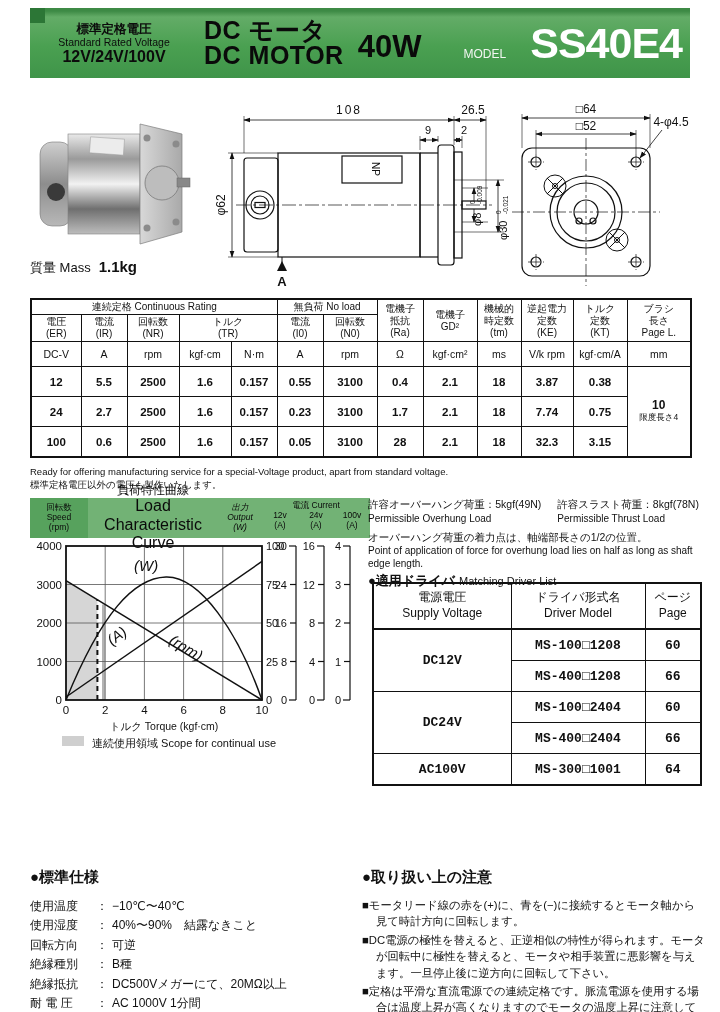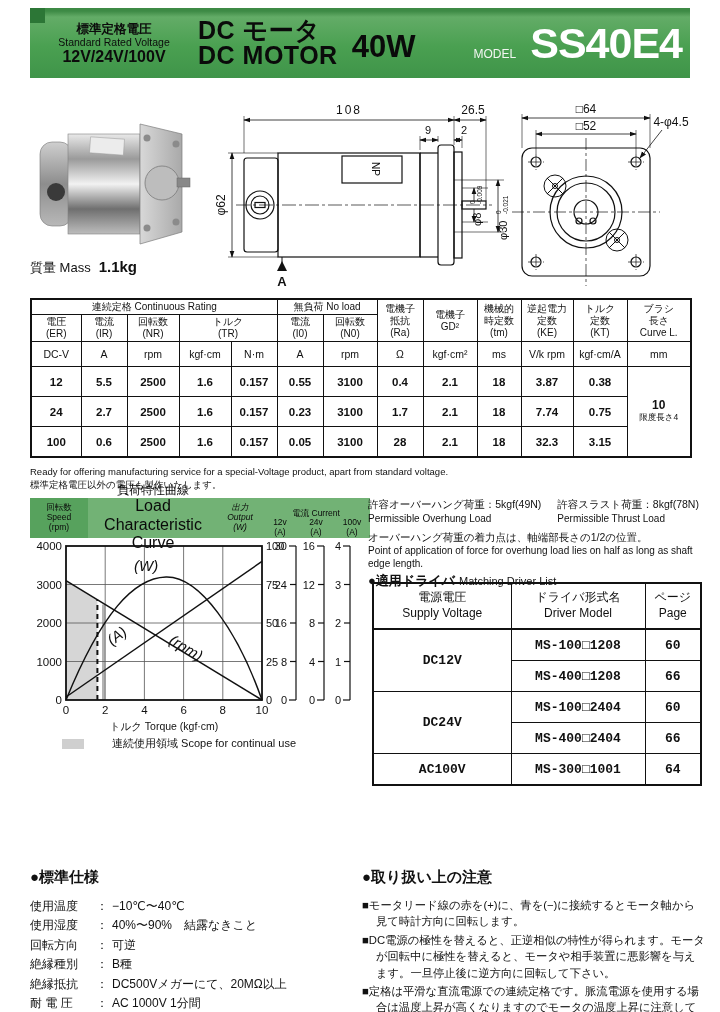--- a/index.html
+++ b/index.html
@@ -10,25 +10,25 @@
 
   
   .banner{left:30px;top:8px;width:660px;height:70px;
     background:linear-gradient(180deg,#3d8a45 0,#3d8a45 3px,#63ac67 9px,#4aa051 55%,#3f9449 100%);
     display:flex;align-items:center;}
   .corner-mark{position:absolute;left:0;top:0;width:15px;height:15px;background:#2c7636;}
   .volt-box{width:168px;text-align:center;line-height:1.15;color:#0c0c0c;padding-top:2px;}
   .volt-jp{font-size:12.5px;font-weight:bold;}
   .volt-en{font-size:10.5px;}
   .volt-v{font-size:16px;font-weight:bold;}
-  .title-box{margin-left:0;line-height:1.0;color:#0a0a0a;}
+  .title-box{margin-left:6px;line-height:1.0;color:#0a0a0a;}
   .title-jp,.title-en{font-size:25px;font-weight:bold;letter-spacing:0.5px;}
   .power{font-size:31px;font-weight:bold;margin-left:14px;margin-top:8px;color:#0a0a0a;}
   .model-wrap{margin-left:auto;display:flex;align-items:baseline;padding-right:8px;}
-  .model-label{color:#f2f6f2;font-size:12px;margin-right:14px;}
+  .model-label{color:#f2f6f2;font-size:12px;margin-right:24px;}
   .model-name{color:#ffffff;font-size:43px;font-weight:bold;letter-spacing:-1px;}
 
   
   .mass{left:30px;top:258px;font-size:13px;}
   .mass b{font-size:15px;margin-left:8px;}
   svg text{font-family:"Liberation Sans","DejaVu Sans",sans-serif;}
 
   
   .spec{left:30px;top:298px;width:660px;border-collapse:collapse;table-layout:fixed;font-size:10px;}
   .spec th,.spec td{border:1px solid #111;text-align:center;vertical-align:middle;padding:1px 0;}
@@ -43,25 +43,25 @@
 
   
   .chart-band{left:30px;top:498px;width:340px;height:40px;display:flex;background:#72b275;
               font-size:8.5px;line-height:1.15;color:#0a0a0a;}
   .band-cell{display:flex;flex-direction:column;align-items:center;justify-content:center;text-align:center;}
   .band-speed{width:58px;background:#57a25d;}
   .band-title{flex:1;}
   .band-title .t-jp{font-size:12px;}
   .band-title .t-en{font-size:16px;}
   .band-out{width:44px;font-style:italic;}
-  .band-cur{width:108px;justify-content:flex-end;padding-top:3px;}
+  .band-cur{width:108px;justify-content:flex-start;padding-top:3px;}
   .band-cur-row{display:flex;width:100%;}
   .band-cur-row span{flex:1;text-align:center;}
   .chart-svg{left:30px;top:540px;}
-  .legend{left:62px;top:736px;display:flex;align-items:center;font-size:11px;gap:20px;}
+  .legend{left:62px;top:736px;display:flex;font-size:11px;}
   .legend .swatch{width:22px;height:10px;background:#cfcfcf;margin-right:8px;}
 
   
   .loads{left:368px;top:498px;width:334px;font-size:10.5px;line-height:1.3;}
   .loads-row{display:flex;gap:16px;}
   .loads .en{font-size:10px;}
   .loads-point{margin-top:6px;}
 
   
   .driver-title{left:368px;top:572px;font-size:13px;font-weight:bold;}
@@ -301,21 +301,21 @@
 時定数
 (tm)</th>
         <th rowspan="2" class="pre">逆起電力
 定数
 (KE)</th>
         <th rowspan="2" class="pre">トルク
 定数
 (KT)</th>
         <th rowspan="2" class="pre">ブラシ
 長さ
-Curve L.</th>
+Page L.</th>
       </tr>
       <tr>
         <th class="pre">電圧
 (ER)</th>
         <th class="pre">電流
 (IR)</th>
         <th class="pre">回転数
 (NR)</th>
         <th colspan="2" class="pre">トルク
 (TR)</th>

